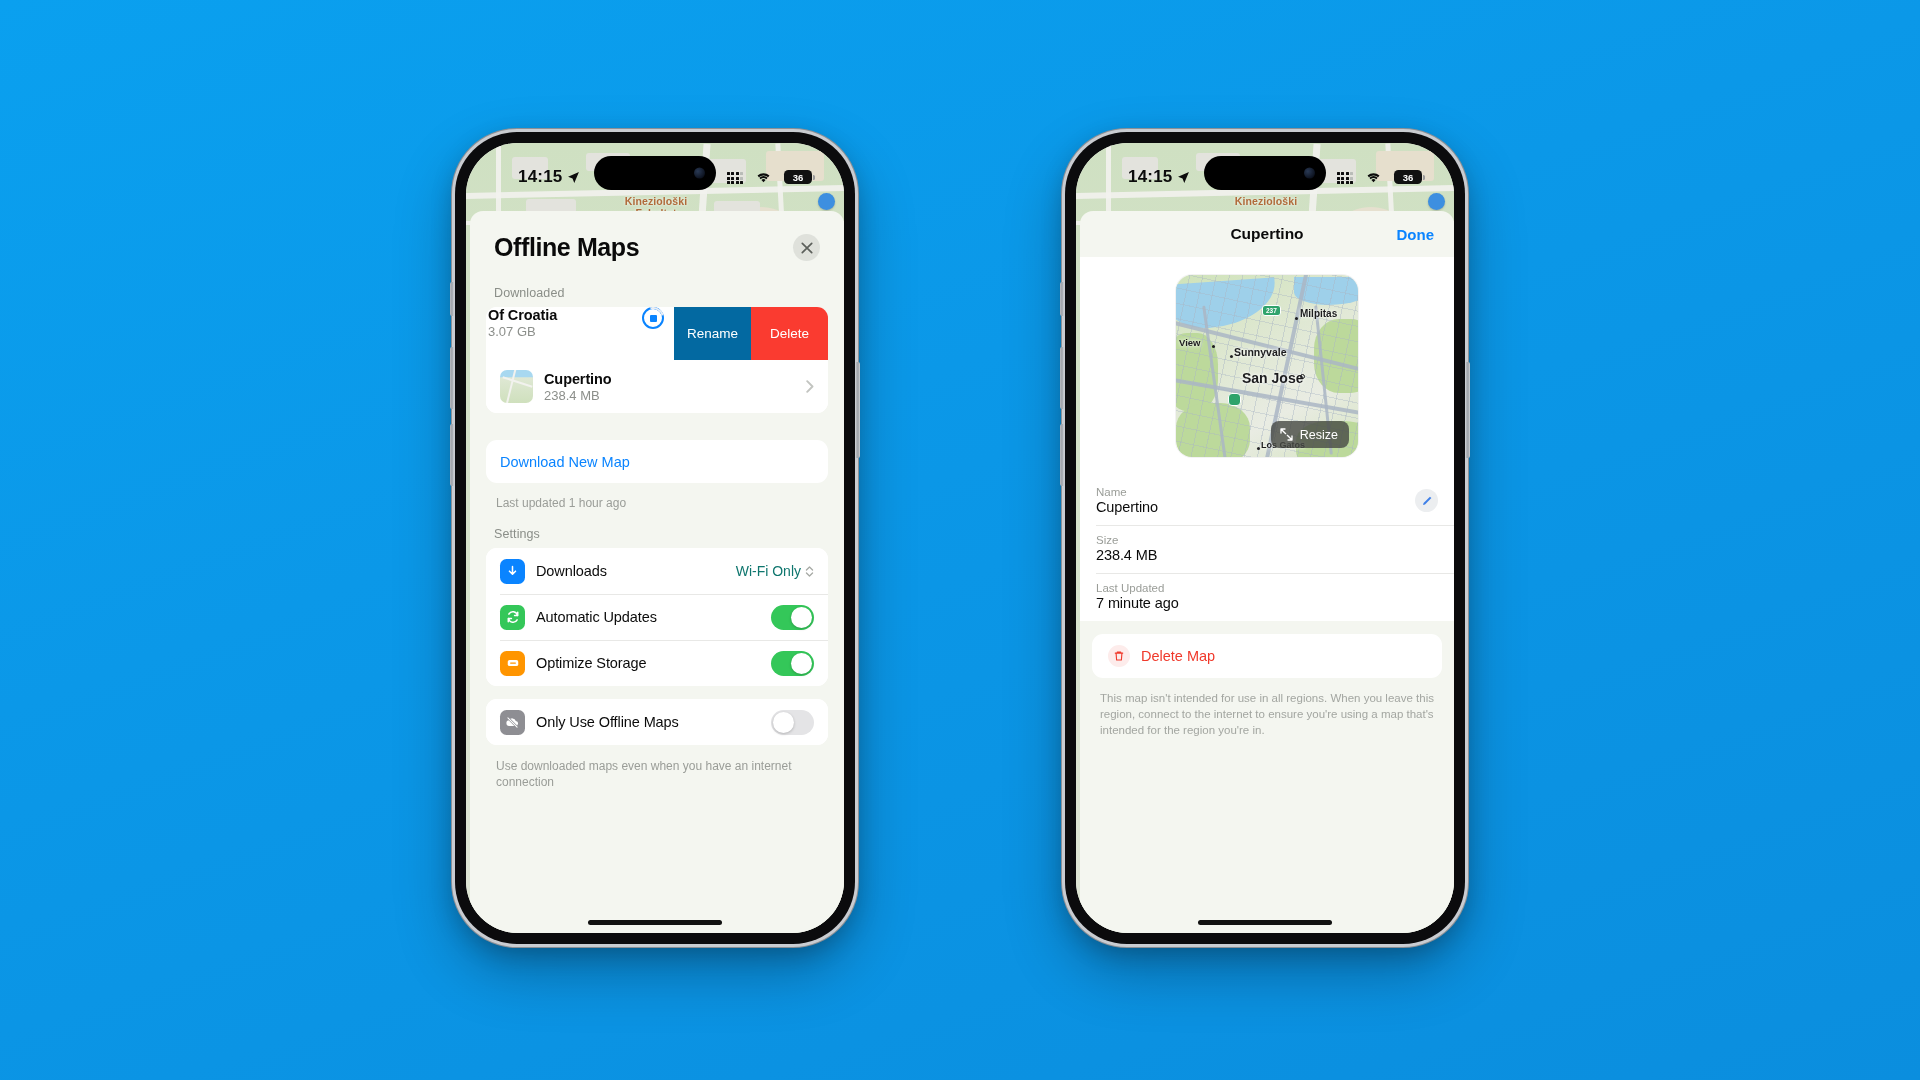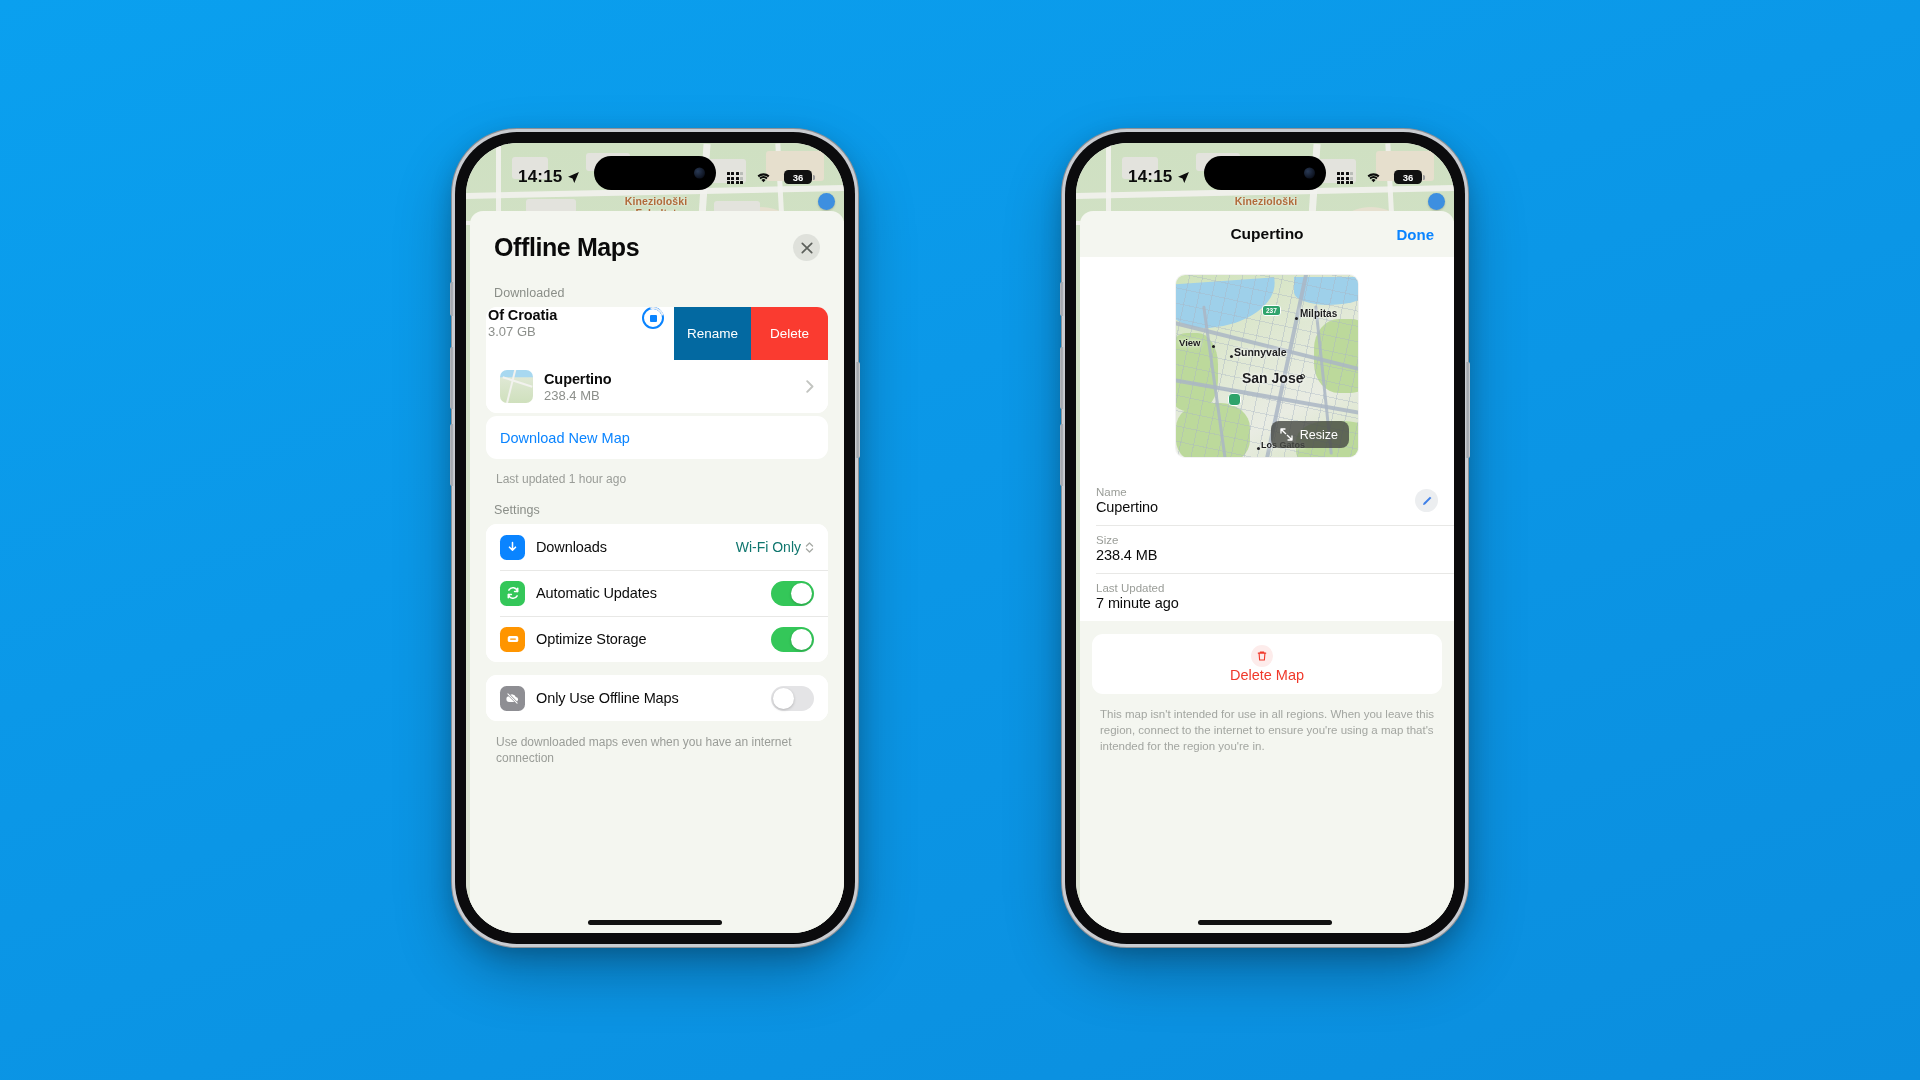--- a/index.html
+++ b/index.html
@@ -222,21 +222,21 @@
   }
   .nav-title { font-size:15.5px; font-weight:700; color:#0b0b0b; }
   .nav-done {
     position:absolute; right:20px; font-size:15px; color:#0a84ff; font-weight:600; cursor:pointer;
   }
   .map-card {
     background:#fff; margin:0; padding:18px 0 20px 0;
     display:flex; justify-content:center;
   }
   .map-preview {
-    width:182px; height:182px; border-radius:9px; position:relative; overflow:hidden;
+    width:182px; height:182px; border-radius:16px; position:relative; overflow:hidden;
     background:linear-gradient(150deg,#cfe3b9 0%, #dde7cf 35%, #e9ece3 70%, #d6e4c2 100%);
     box-shadow:0 0 0 1px rgba(0,0,0,.05);
   }
   .mp-water {
     position:absolute; left:-8px; top:6px; width:108px; height:46px;
     background:#9ed0ea; border-radius:0 0 70% 40%/0 0 100% 60%;
     transform:rotate(-4deg);
   }
   .mp-water2 {
     position:absolute; left:118px; top:2px; width:76px; height:28px;
@@ -286,21 +286,21 @@
     content:""; position:absolute; left:16px; right:0; top:0; height:1px; background:#e8e8e6;
   }
   .info-k { font-size:11.5px; color:#9a9d98; margin-bottom:1px; }
   .info-v { font-size:14.5px; color:#0b0b0b; letter-spacing:-.1px; }
   .pencil-btn {
     width:23px; height:23px; border-radius:50%; background:#eceef0;
     display:flex; align-items:center; justify-content:center; cursor:pointer;
   }
   .danger-card {
     background:#fff; border-radius:11px; margin:13px 12px 0 12px;
-    display:flex; align-items:center; padding:11px 16px; cursor:pointer;flex-direction:column;
+    display:flex; align-items:center; padding:11px 16px; cursor:pointer;
   }
   .danger-icon {
     width:22px; height:22px; border-radius:50%; background:#fdeceb;
     display:flex; align-items:center; justify-content:center; margin-right:11px;
   }
   .danger-text { font-size:14.5px; color:#f0392b; }
   .disclaimer {
     font-size:11.5px; color:#a3a6a1; line-height:16px; padding:12px 20px 0 20px;
   }
 
@@ -413,21 +413,21 @@
           <div style="flex:1">
             <div class="row-title">Cupertino</div>
             <div class="row-sub">238.4 MB</div>
           </div>
           <svg class="chev" width="8" height="13" viewBox="0 0 8 13">
             <path d="M1.2 1.2L6.5 6.5 1.2 11.8" stroke="#c2c4c0" stroke-width="1.9" fill="none" stroke-linecap="round" stroke-linejoin="round"></path>
           </svg>
         </div>
       </div>
 
-      <div class="card" style="margin-top:3px;">
+      <div class="card" style="margin-top:27px;">
         <div class="action-row">
           <span class="action-text">Download New Map</span>
         </div>
       </div>
 
       <div class="footnote">Last updated 1 hour ago</div>
 
       <div class="group-label" style="padding-top:16px;">Settings</div>
 
       <div class="card">

